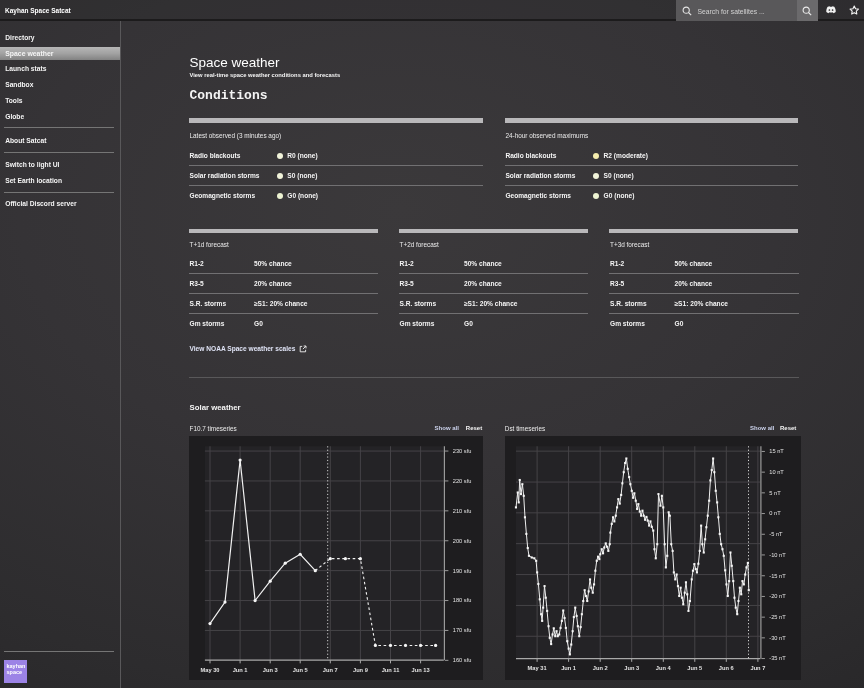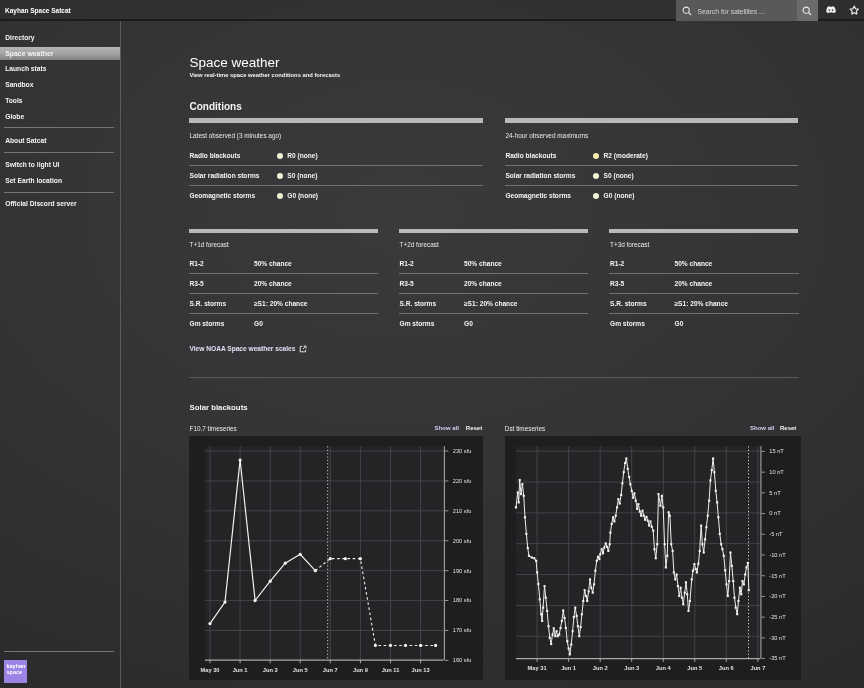--- a/index.html
+++ b/index.html
@@ -75,21 +75,21 @@
   <svg class="abs" style="left:826px;top:6.2px;" width="10" height="8" viewBox="0 0 14 11">
       <path fill="#f2f2f2" d="M11.6 1.0 A11 11 0 0 0 8.9 0.2 L8.5 0.9 A10 10 0 0 0 5.5 0.9 L5.1 0.2 A11 11 0 0 0 2.4 1.0 C0.7 3.5 0.2 5.9 0.45 8.3 A11 11 0 0 0 3.8 10 L4.5 8.9 A7 7 0 0 1 3.4 8.4 L3.7 8.2 A8 8 0 0 0 10.3 8.2 L10.6 8.4 A7 7 0 0 1 9.5 8.9 L10.2 10 A11 11 0 0 0 13.55 8.3 C13.85 5.5 13.1 3.1 11.6 1.0 Z M4.8 6.9 C4.1 6.9 3.6 6.3 3.6 5.6 C3.6 4.9 4.1 4.3 4.8 4.3 C5.5 4.3 6.0 4.9 6.0 5.6 C6.0 6.3 5.5 6.9 4.8 6.9 Z M9.2 6.9 C8.5 6.9 8.0 6.3 8.0 5.6 C8.0 4.9 8.5 4.3 9.2 4.3 C9.9 4.3 10.4 4.9 10.4 5.6 C10.4 6.3 9.9 6.9 9.2 6.9 Z"></path>
     </svg>
   <svg class="abs" style="left:848.5px;top:5px;" width="10.5" height="10.5" viewBox="0 0 24 24">
       <path fill="none" stroke="#f2f2f2" stroke-width="2.6" stroke-linejoin="round" d="M12 2.5 L14.9 8.6 L21.5 9.5 L16.7 14.1 L17.9 20.7 L12 17.5 L6.1 20.7 L7.3 14.1 L2.5 9.5 L9.1 8.6 Z"></path>
     </svg>
 </div>
 
 <h1>Space weather</h1>
 <div class="lbl" style="left:189.5px;top:72.4px;font-size:5.8px;">View real-time space weather conditions and forecasts</div>
-<div class="lbl" style="left:189.5px;top:101px;font-size:10px;">Conditions</div>
+<div class="lbl" style="left:189.5px;top:88px;font-size:13px;font-family:Liberation Mono, monospace;">Conditions</div>
 
 <div class="bigbar" style="left:188.5px;top:118px;width:294.5px;"></div>
 <div class="bigbar" style="left:505px;top:118px;width:293px;"></div>
 <div class="meta" style="left:189.5px;top:132.2px;">Latest observed (3 minutes ago)</div>
 <div class="meta" style="left:505.4px;top:132.2px;">24-hour observed maximums</div>
 
 <div class="lbl" style="left:189.5px;top:152.1px;">Radio blackouts</div>
 <div class="dot" style="left:277.1px;top:152.5px;background:#f1f3da;"></div>
 <div class="lbl" style="left:287.3px;top:152.1px;">R0 (none)</div>
 <div class="hr" style="left:188.5px;top:165.3px;width:294.5px;"></div>
@@ -155,21 +155,21 @@
 
 <div class="lbl" style="left:189.5px;top:345.2px;color:#dfe3f5;">View NOAA Space weather scales</div>
 <svg class="abs" style="left:298.5px;top:344.6px;" width="8" height="8" viewBox="0 0 8 8">
     <path fill="none" stroke="#f0f0f0" stroke-width="0.9" d="M3.2 1.4 H1.2 V6.8 H6.6 V4.8"></path>
     <path fill="none" stroke="#f0f0f0" stroke-width="0.9" d="M4.6 1 H7 V3.4"></path>
     <line x1="3.9" y1="4.1" x2="6.8" y2="1.2" stroke="#f0f0f0" stroke-width="0.9"></line>
   </svg>
 
 <div class="hr" style="left:188.5px;top:377px;width:610px;background:#59585a;"></div>
 
-<div class="lbl" style="left:189.5px;top:403px;font-size:7.8px;">Solar blackouts</div>
+<div class="lbl" style="left:189.5px;top:403px;font-size:7.8px;">Solar weather</div>
 
 <div class="meta" style="left:189.5px;top:425.1px;">F10.7 timeseries</div>
 <div class="lbl" style="left:434.6px;top:425.3px;font-size:6px;color:#ccd3ec;">Show all</div>
 <div class="lbl" style="left:465.8px;top:425.3px;font-size:6px;">Reset</div>
 <div class="meta" style="left:504.8px;top:425.1px;">Dst timeseries</div>
 <div class="lbl" style="left:750px;top:425.3px;font-size:6px;color:#ccd3ec;">Show all</div>
 <div class="lbl" style="left:780px;top:425.3px;font-size:6px;">Reset</div>
 
 <div id="chart1">
     <svg class="chartsvg" width="294" height="245" viewBox="0 0 294.0 244.5">

